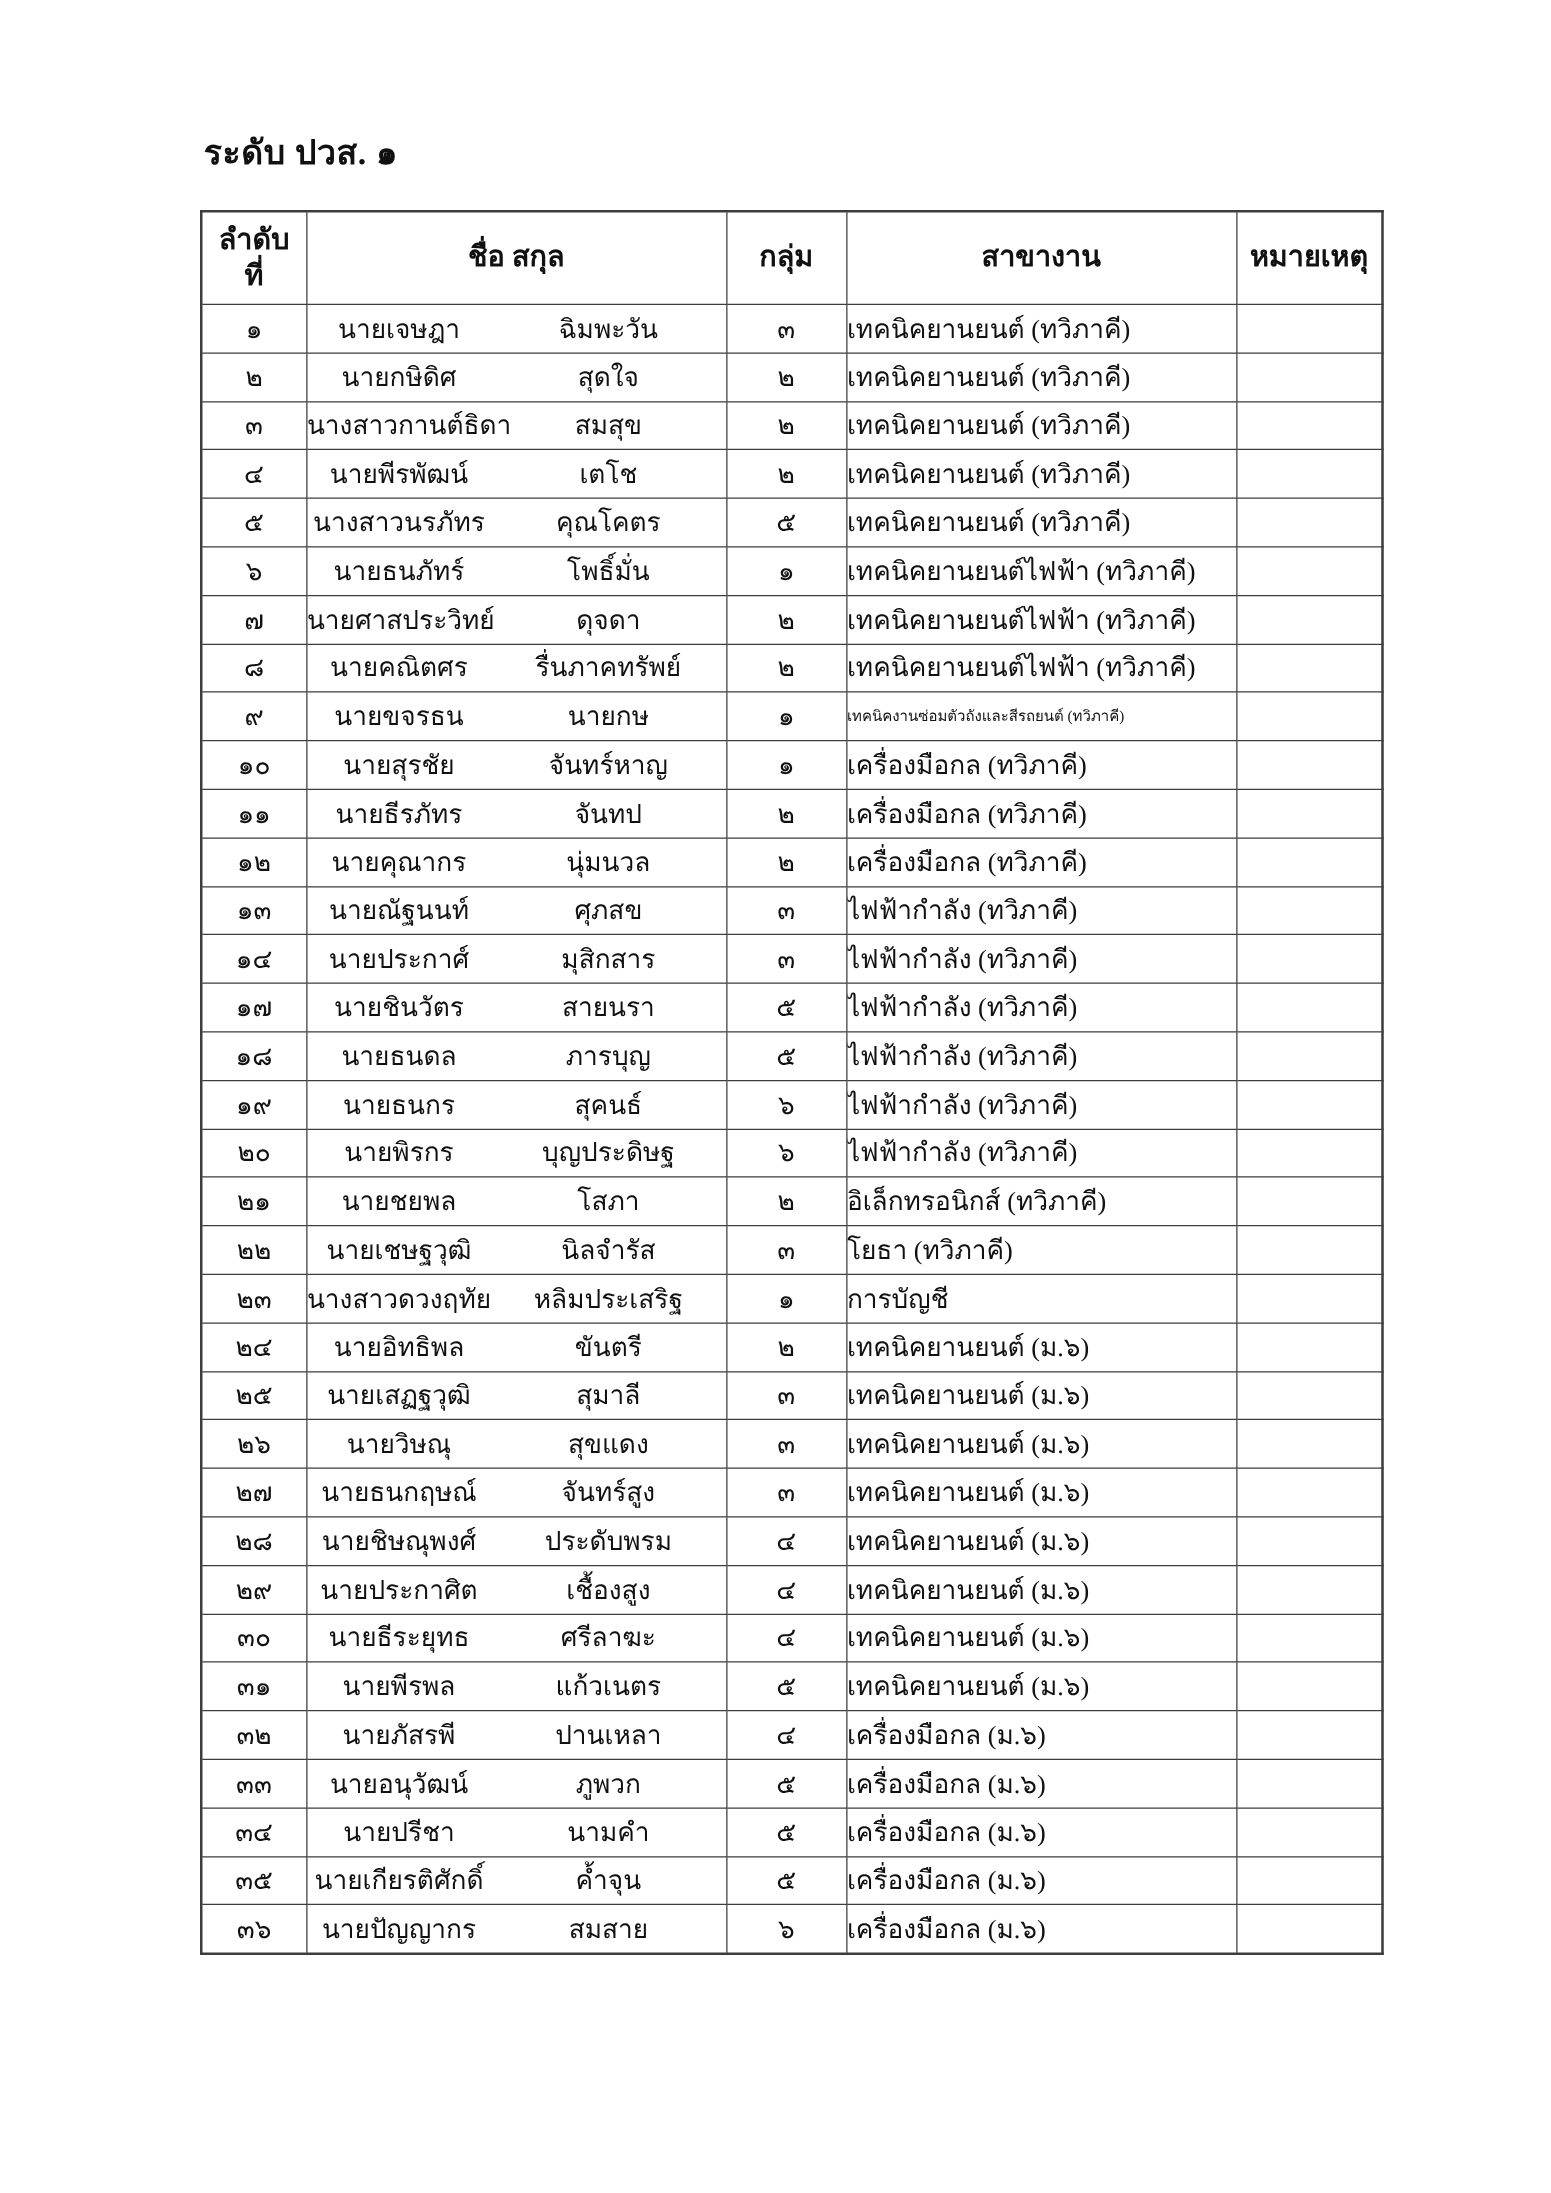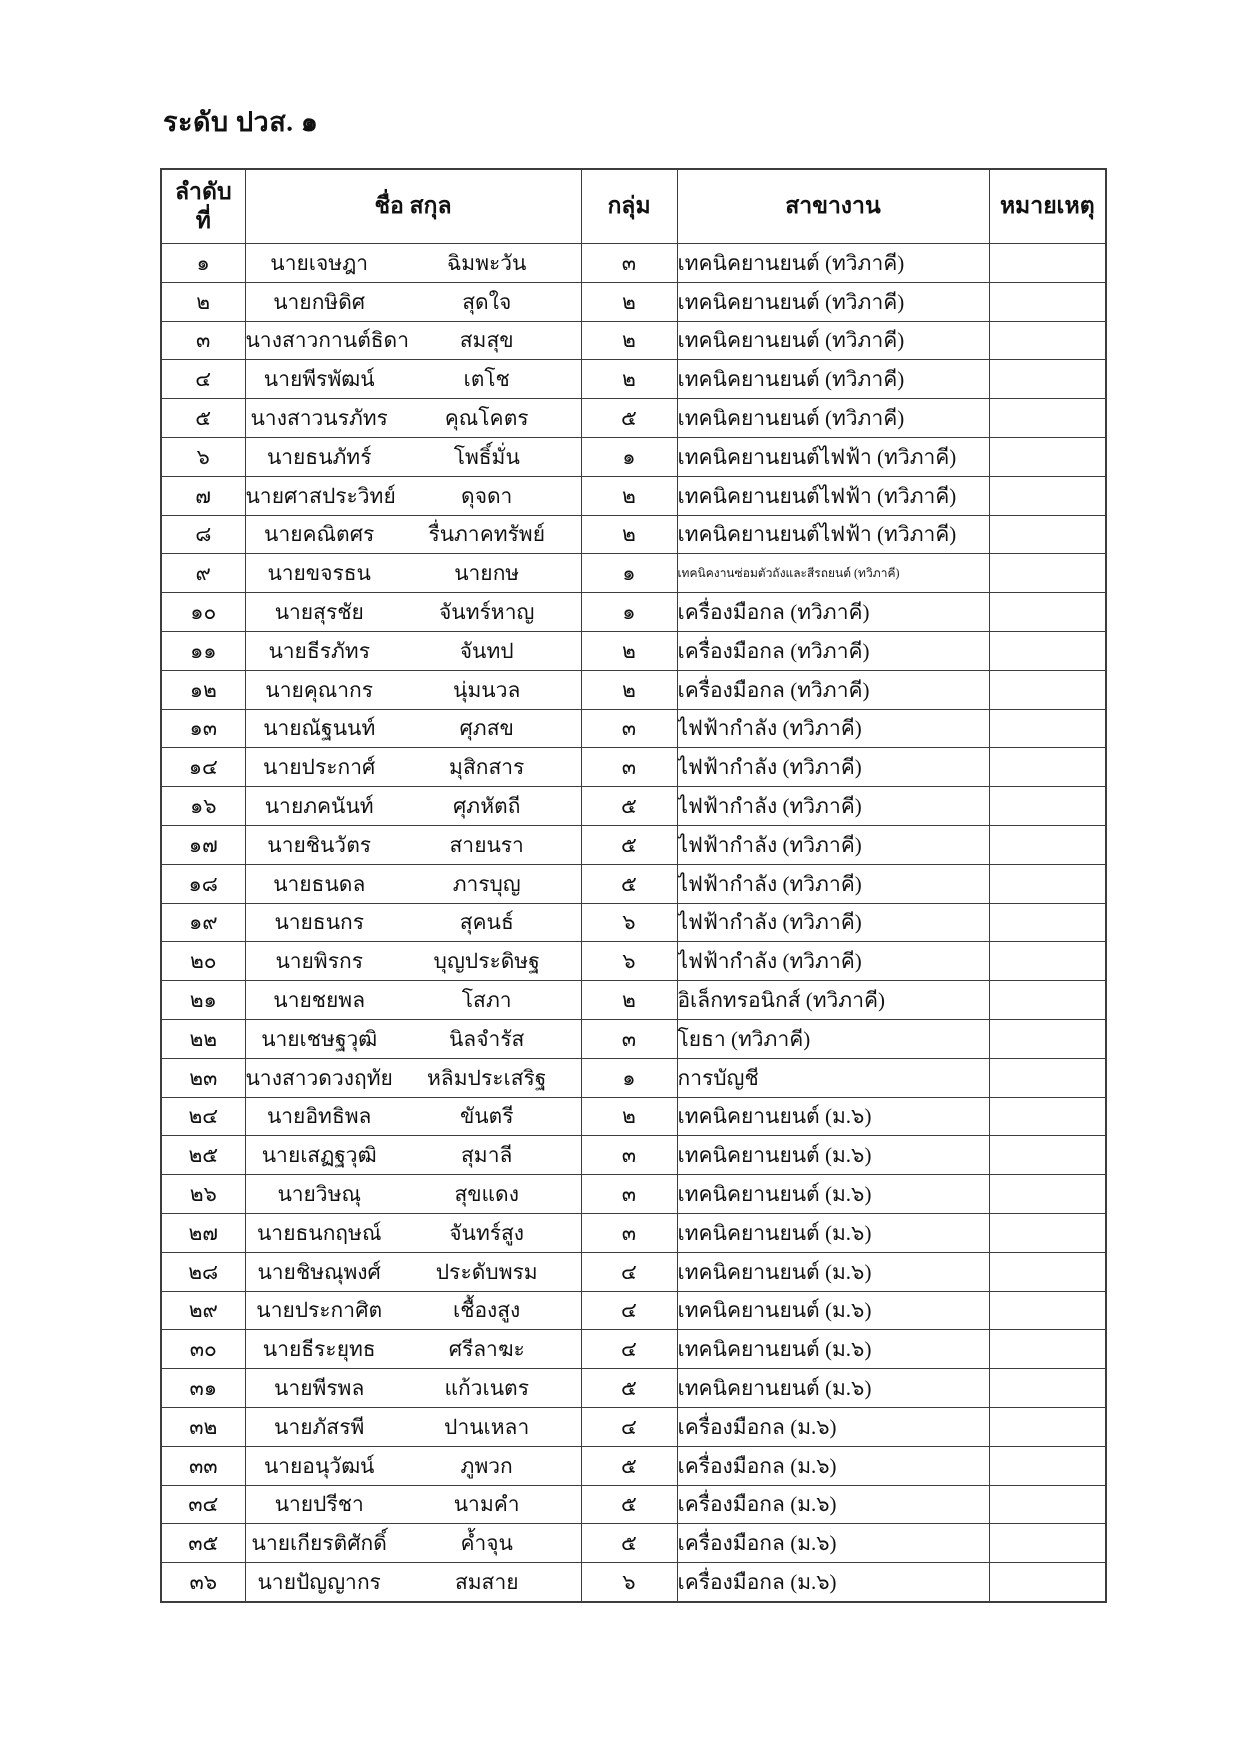--- a/index.html
+++ b/index.html
@@ -264,32 +264,20 @@
           <span class="fname">นายประกาศ์</span>
           <span class="sname">มุสิกสาร</span>
         </span>
       </td>
       <td class="cell-group">๓</td>
       <td class="cell-program">ไฟฟ้ากำลัง (ทวิภาคี)</td>
       <td class="cell-remark"></td>
     </tr>
 
 
-    <tr>
-      <td class="cell-no">๑๖</td>
-      <td class="cell-name">
-        <span class="name-wrap">
-          <span class="fname">นายภคนันท์</span>
-          <span class="sname">ศุภหัตถี</span>
-        </span>
-      </td>
-      <td class="cell-group">๕</td>
-      <td class="cell-program">ไฟฟ้ากำลัง (ทวิภาคี)</td>
-      <td class="cell-remark"></td>
-    </tr>
 
     <tr>
       <td class="cell-no">๑๗</td>
       <td class="cell-name">
         <span class="name-wrap">
           <span class="fname">นายชินวัตร</span>
           <span class="sname">สายนรา</span>
         </span>
       </td>
       <td class="cell-group">๕</td>

